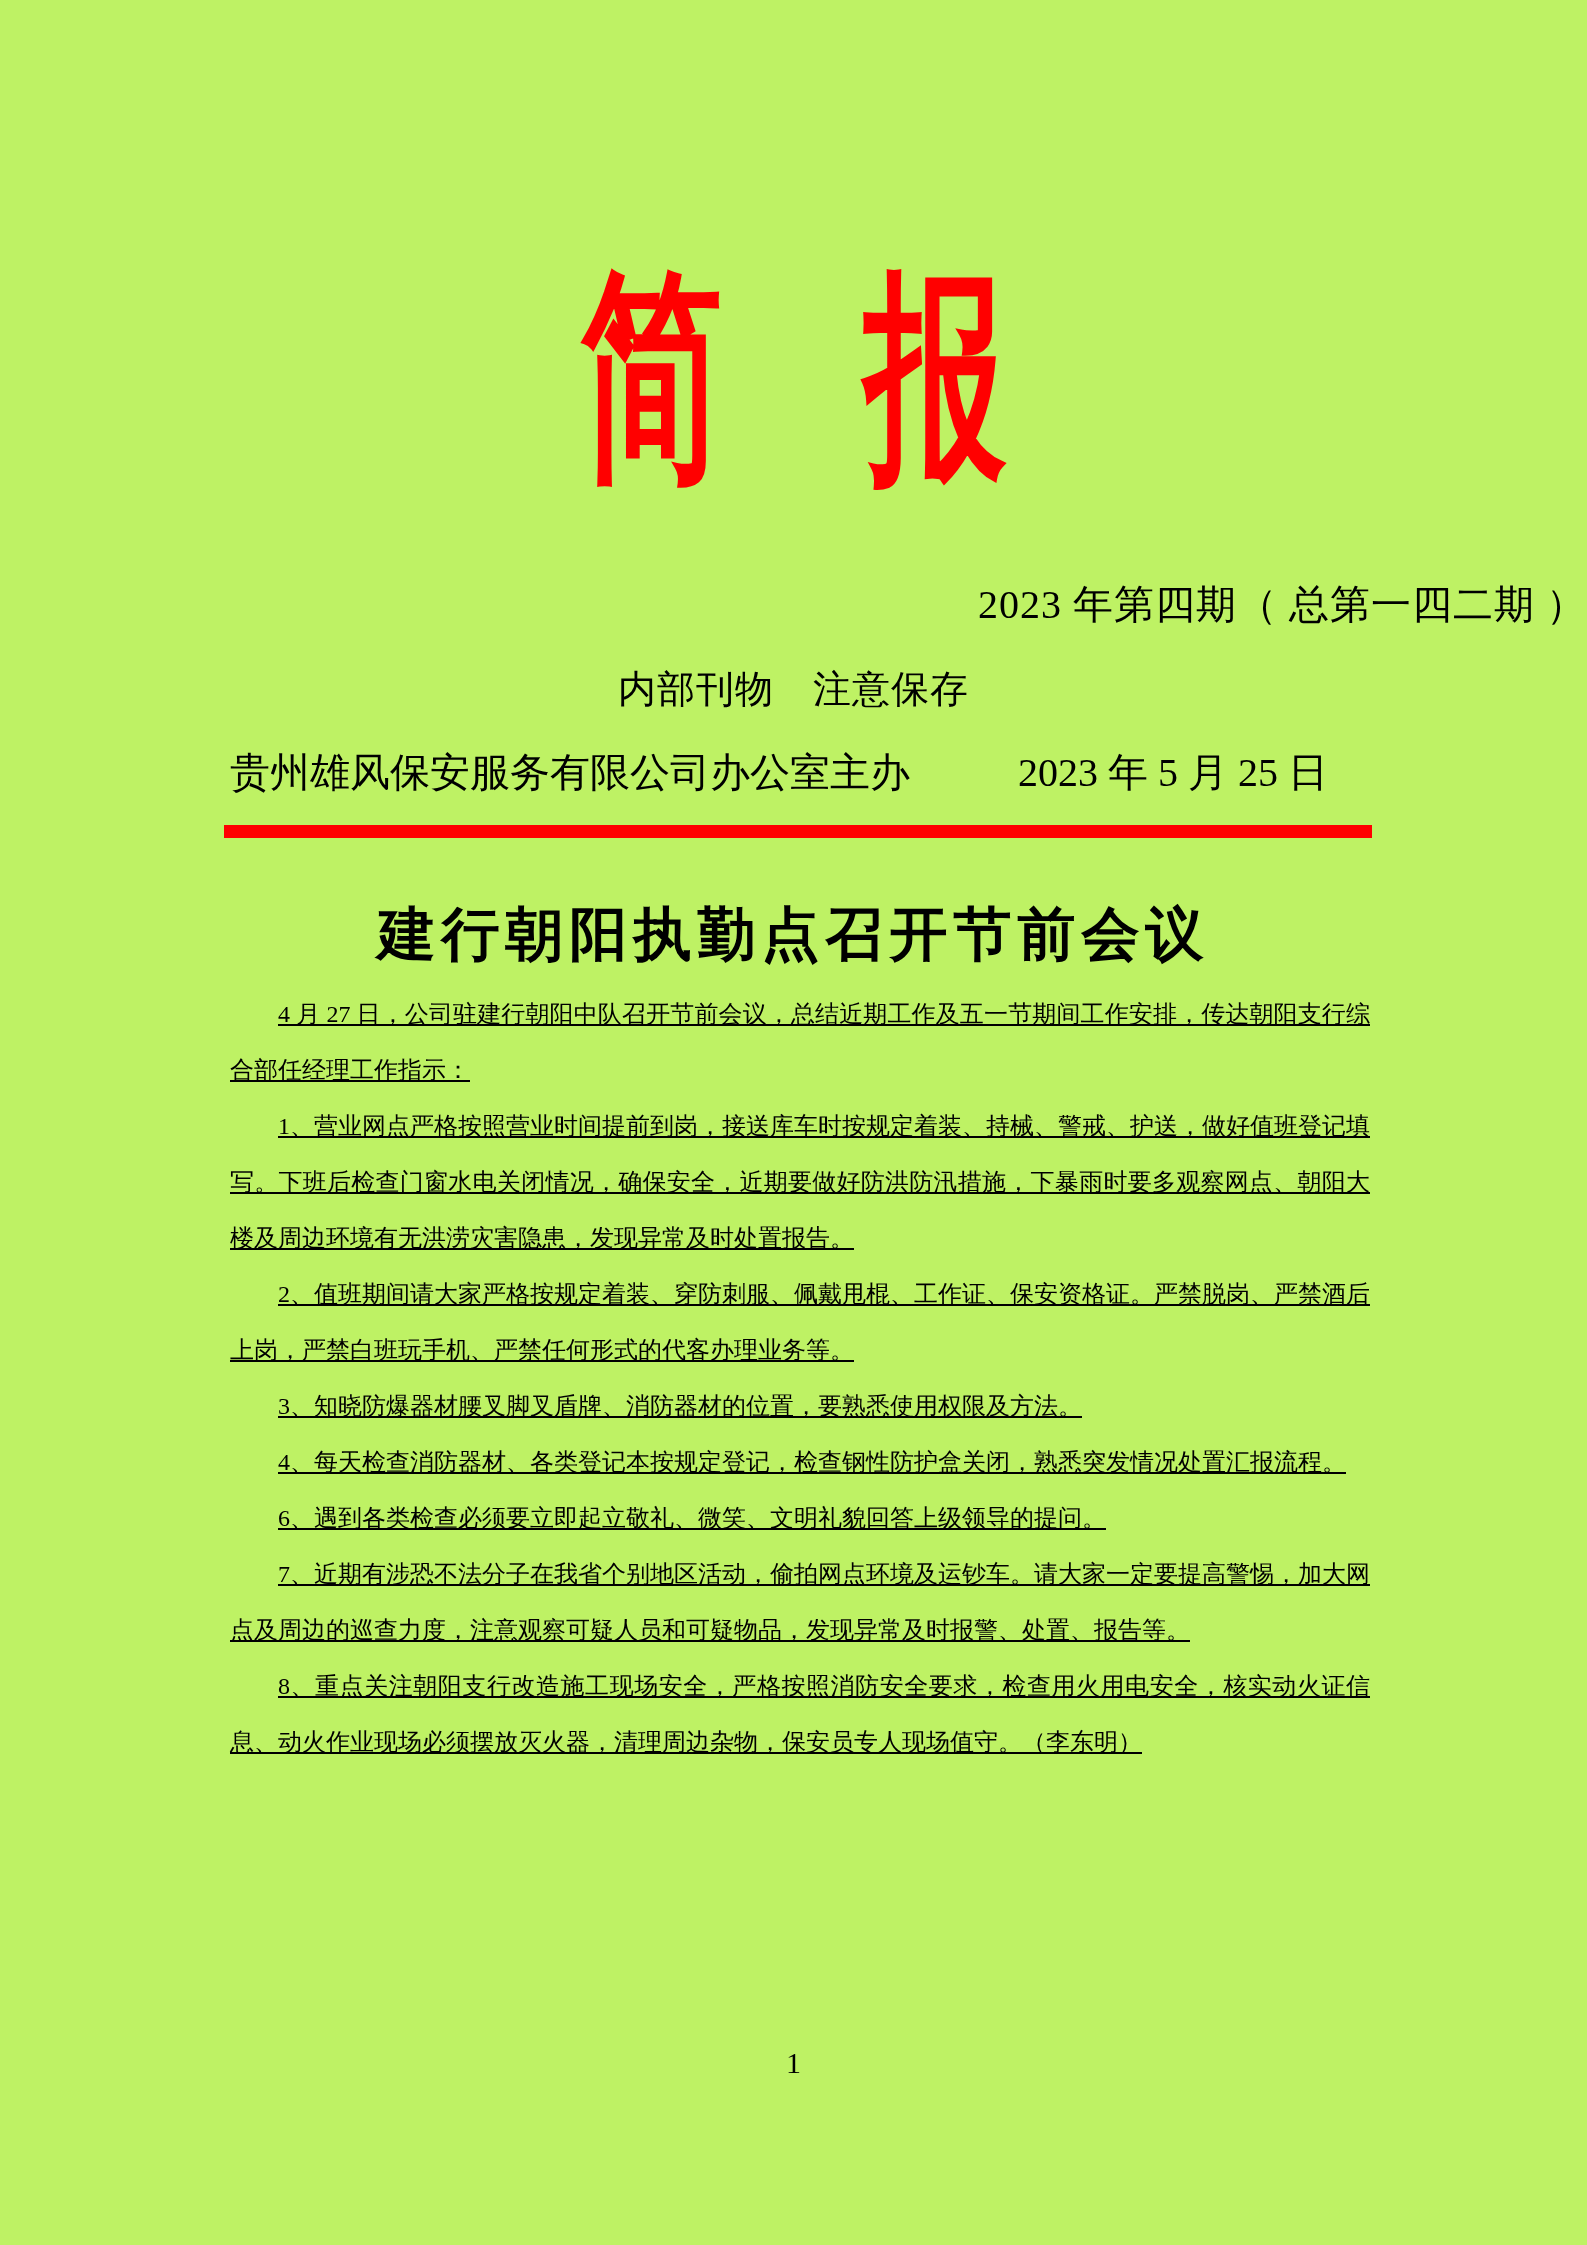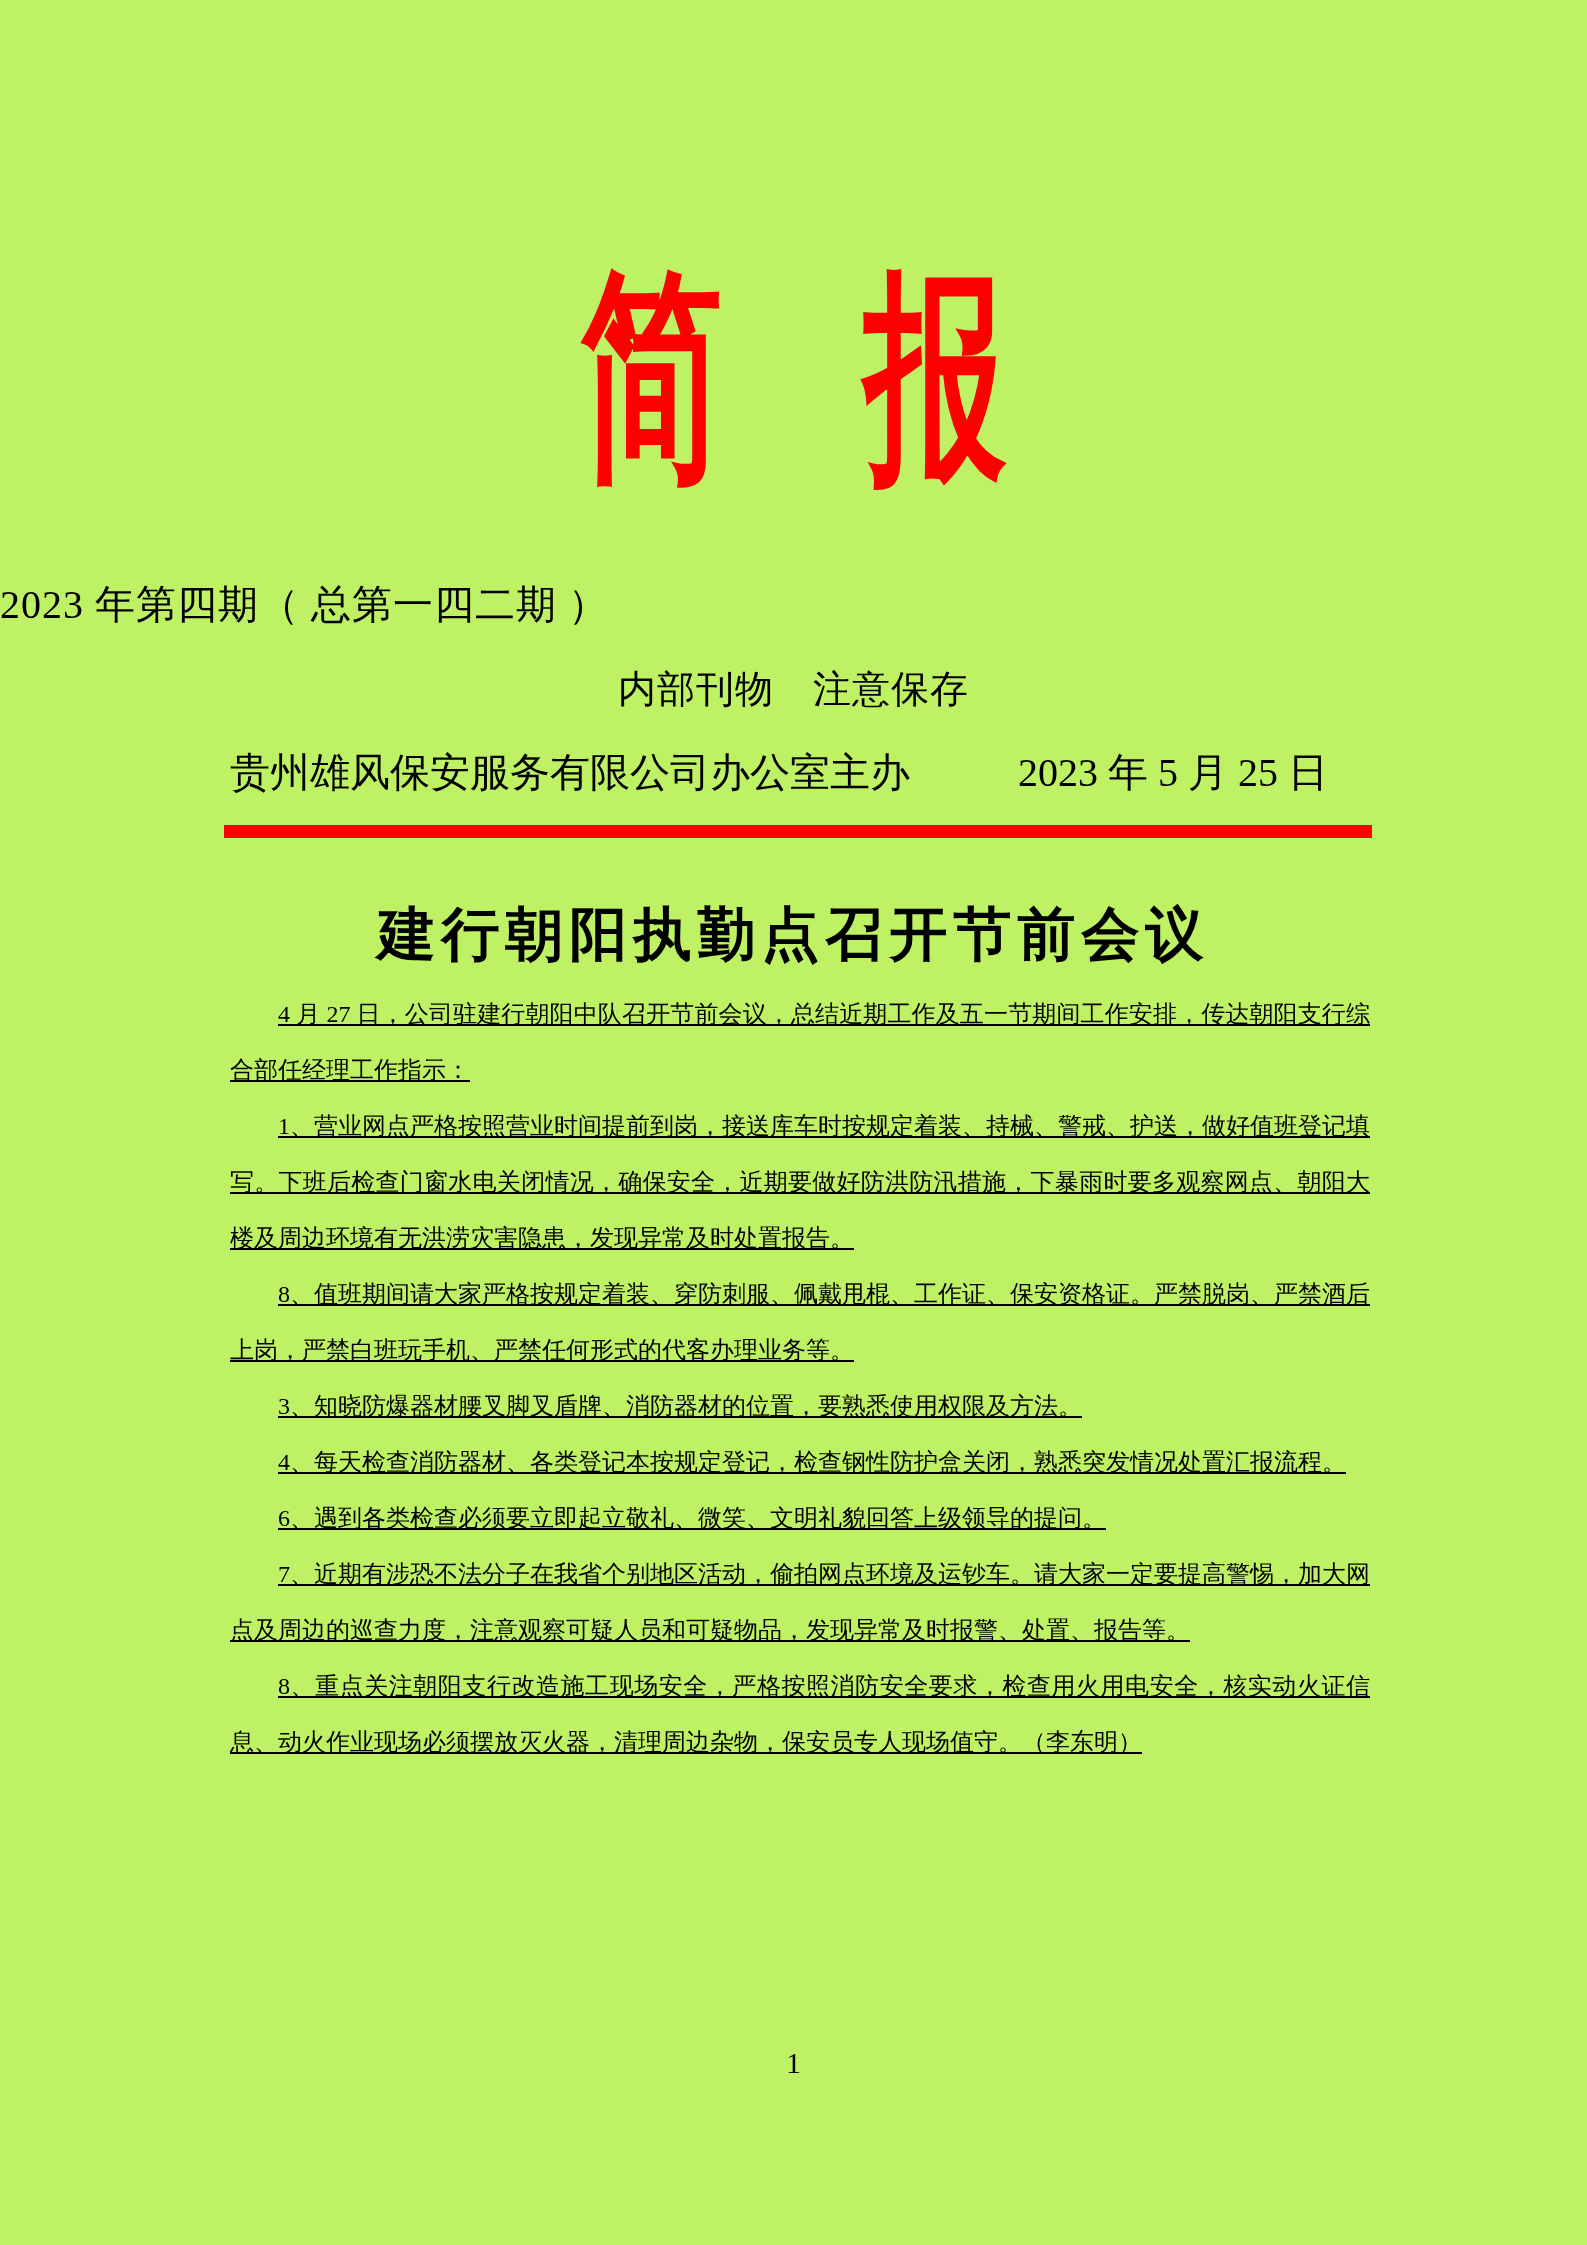--- a/index.html
+++ b/index.html
@@ -29,21 +29,21 @@
     letter-spacing: 0;
     white-space: nowrap;
     transform: scaleX(0.63);
     transform-origin: center top;
   }
   .issue-line {
     position: absolute;
     top: 583px;
     left: 0;
     width: 100%;
-    text-align: left;
+    text-align: right;
     font-size: 40px;
     line-height: 44px;
     letter-spacing: 1px;
   }
   .notice-line {
     position: absolute;
     top: 668px;
     left: 0;
     width: 100%;
     text-align: center;
@@ -125,21 +125,21 @@
     <span class="pub-date">2023 年 5 月 25 日</span>
   </div>
 
   <div class="red-rule accent-bg" style="background: rgb(255, 0, 0);"></div>
 
   <h1 class="article-title">建行朝阳执勤点召开节前会议</h1>
 
   <div class="article-body">
     <p>4 月 27 日，公司驻建行朝阳中队召开节前会议，总结近期工作及五一节期间工作安排，传达朝阳支行综合部任经理工作指示：</p>
     <p>1、营业网点严格按照营业时间提前到岗，接送库车时按规定着装、持械、警戒、护送，做好值班登记填写。下班后检查门窗水电关闭情况，确保安全，近期要做好防洪防汛措施，下暴雨时要多观察网点、朝阳大楼及周边环境有无洪涝灾害隐患，发现异常及时处置报告。</p>
-    <p>8、值班期间请大家严格按规定着装、穿防刺服、佩戴甩棍、工作证、保安资格证。严禁脱岗、严禁酒后上岗，严禁白班玩手机、严禁任何形式的代客办理业务等。</p>
+    <p>2、值班期间请大家严格按规定着装、穿防刺服、佩戴甩棍、工作证、保安资格证。严禁脱岗、严禁酒后上岗，严禁白班玩手机、严禁任何形式的代客办理业务等。</p>
     <p>3、知晓防爆器材腰叉脚叉盾牌、消防器材的位置，要熟悉使用权限及方法。</p>
     <p>4、每天检查消防器材、各类登记本按规定登记，检查钢性防护盒关闭，熟悉突发情况处置汇报流程。</p>
     <p>6、遇到各类检查必须要立即起立敬礼、微笑、文明礼貌回答上级领导的提问。</p>
     <p>7、近期有涉恐不法分子在我省个别地区活动，偷拍网点环境及运钞车。请大家一定要提高警惕，加大网点及周边的巡查力度，注意观察可疑人员和可疑物品，发现异常及时报警、处置、报告等。</p>
     <p>8、重点关注朝阳支行改造施工现场安全，严格按照消防安全要求，检查用火用电安全，核实动火证信息、动火作业现场必须摆放灭火器，清理周边杂物，保安员专人现场值守。（李东明）</p>
   </div>
 
   <div class="page-number">1</div>
 
 </div>

